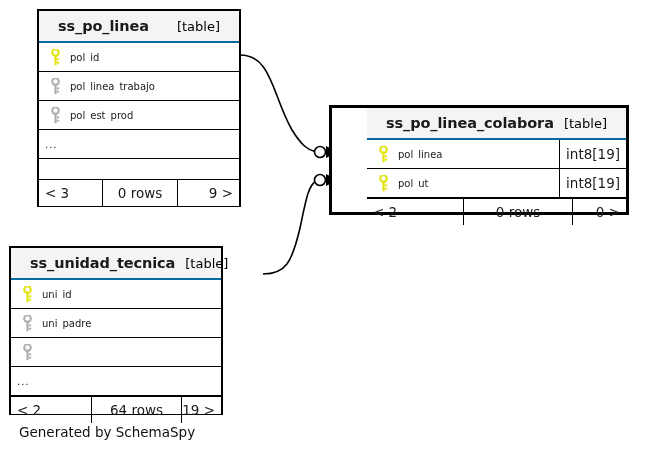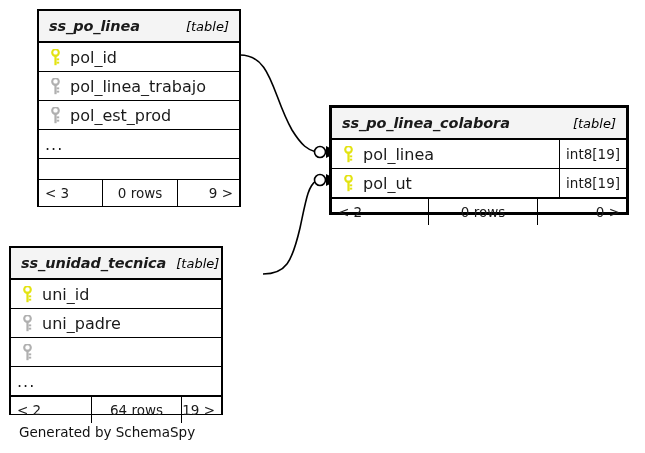--- a/index.html
+++ b/index.html
@@ -47,33 +47,33 @@
   .tbl-inner {
     border: 1px solid #000000;
     border-bottom: none;
     box-sizing: border-box;
     height: 100%;
     display: flex;
     flex-direction: column;
   }
   .table-box.focus .tbl-inner {
     border: none;
+    margin-left: 35px;
   }
 
   
   .tbl-head {
     background: #f4f4f4;
-    border-bottom: 2px solid #000000;
+    border-bottom: 2px solid #0369a1;
     display: flex;
     align-items: center;
     justify-content: space-between;
-    padding: 0 10px;
+    padding: 0 19px;
     height: 30px;
     flex: none;
-    font-style: italic;
   }
   .tbl-name {
     font-weight: bold;
     font-size: 14.5px;
     letter-spacing: -0.1px;
     white-space: nowrap;
   }
   .tbl-tag {
     font-size: 13px;
     color: #000000;
@@ -102,21 +102,21 @@
     width: 22px;
     flex: none;
     display: flex;
     align-items: center;
     justify-content: center;
     padding-left: 5px;
     box-sizing: content-box;
   }
   .col-name {
     flex: 1 1 auto;
-    font-size: 16px;
+    font-size: 10px;
     padding-left: 4px;
     white-space: nowrap;
     overflow: hidden;
   }
   .col-type {
     flex: none;
     font-size: 13.5px;
     padding: 0 6px;
     border-left: 1px solid #000000;
     align-self: stretch;

